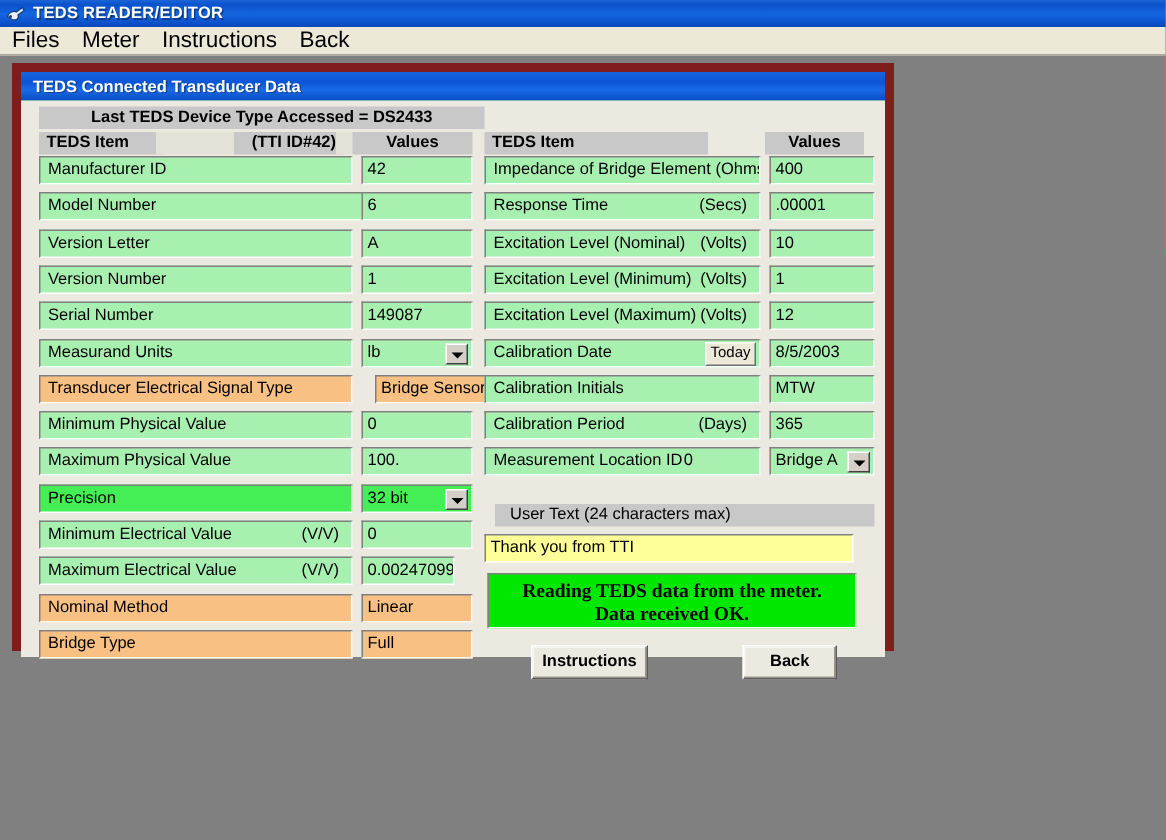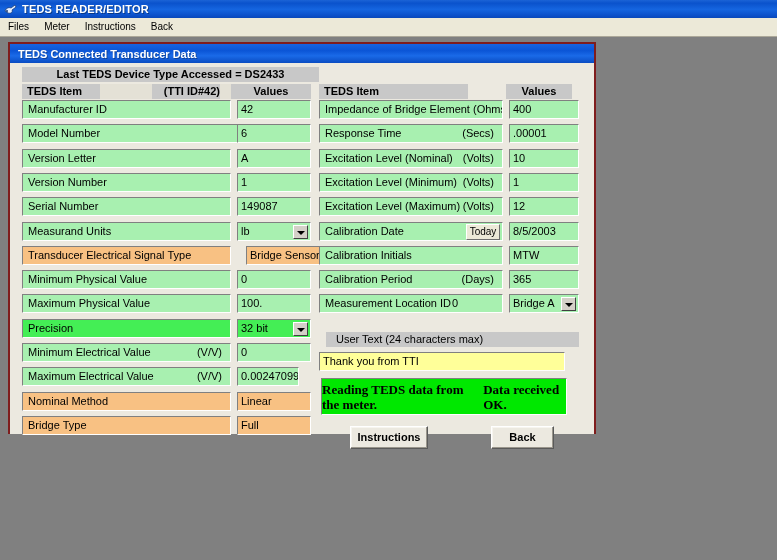--- a/index.html
+++ b/index.html
@@ -25,28 +25,28 @@
     color:#ffffff;font-size:11px;font-weight:bold;letter-spacing:0.2px;
     text-shadow:1px 1px 0 rgba(0,0,0,.35);
     font-family:"Liberation Sans", sans-serif;
   }
   #menubar{
     position:absolute;left:0;top:18px;width:777px;height:18px;
     background:#ece9d8;border-bottom:1px solid #aca899;
     display:flex;align-items:center;
   }
   #menubar .menu-item{
-    font-size:10px;color:#000;padding:1px 7px;margin-left:1px;line-height:14px;
+    font-size:15px;color:#000;padding:1px 7px;margin-left:1px;line-height:14px;
     font-family:"Liberation Sans", sans-serif;white-space:nowrap;
   }
 
   
   #child-window{
     position:absolute;left:8px;top:42px;width:588px;height:392px;
-    border:2px solid #7f1d1d;background:#22c55e;
+    border:6px solid #7f1d1d;background:#22c55e;
     box-sizing:border-box;
     padding-left:40px;
   }
   #child-titlebar{
     position:absolute;left:0;top:0;width:100%;height:19px;
     background:linear-gradient(to bottom,#1764e0 0%,#0b55d6 35%,#1a6ae8 62%,#0a4cc2 100%);
     display:flex;align-items:center;
   }
   #child-titlebar .child-title-text{
     color:#fff;font-size:11px;font-weight:bold;margin-left:8px;
@@ -117,21 +117,21 @@
     font-size:11px;color:#000;line-height:15px;padding-left:10px;
     font-family:"Liberation Sans", sans-serif;
   }
 
   
   #status-box{
     position:absolute;background:#00e800;
     border-top:1px solid #808080;border-left:1px solid #808080;
     border-right:1px solid #ffffff;border-bottom:1px solid #ffffff;
     box-sizing:border-box;
-    display:flex;align-items:center;justify-content:center;
+    display:flex;flex-direction:column;align-items:center;justify-content:center;
     font-family:"Liberation Serif", serif;
     font-size:13px;font-weight:bold;color:#000;line-height:15px;
   }
 
   
   .btn{
     position:absolute;background:#ece9e0;box-sizing:border-box;
     border:1px solid #ffffff;border-right-color:#5a5a5a;border-bottom-color:#5a5a5a;
     box-shadow:inset -1px -1px 0 #9a968c, inset 1px 1px 0 #f7f5ef;
     font-size:11px;font-weight:bold;color:#000;

